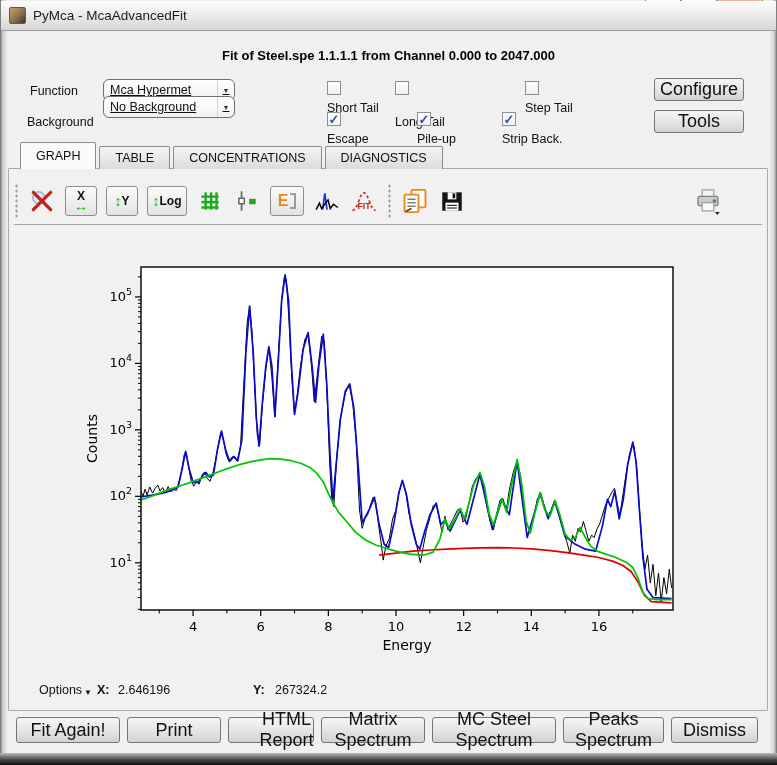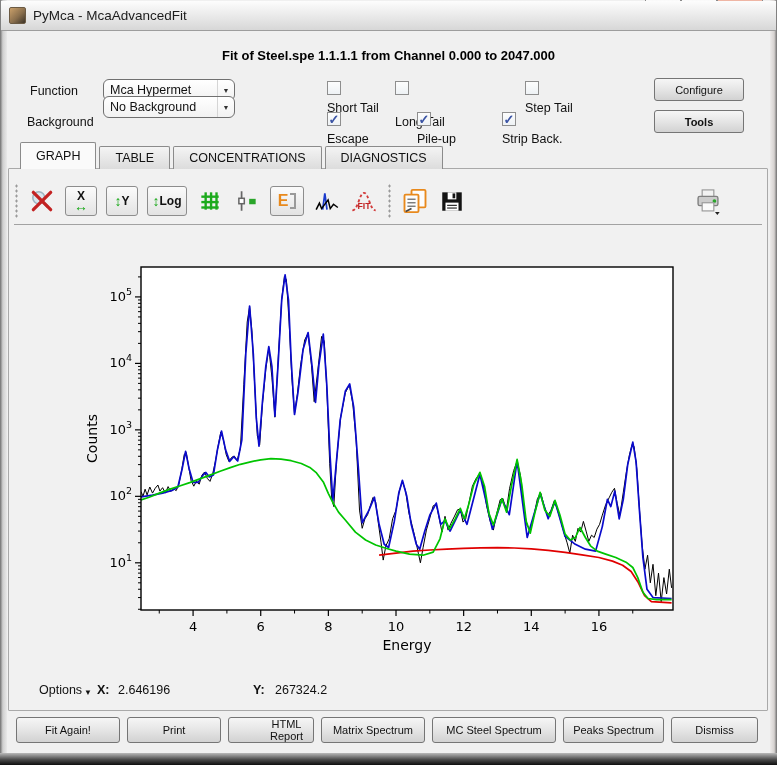--- a/index.html
+++ b/index.html
@@ -27,31 +27,31 @@
     display:flex;align-items:center;justify-content:center;}
   .wbtn:first-child{border-radius:0 0 0 4px;}
   .wbtn.close{width:46px;border-radius:0 0 4px 0;
     background:linear-gradient(#f0b9a8,#e08970 40%,#c25441 70%,#b24434);}
 
   .header-title{position:absolute;left:0;top:48px;width:100%;text-align:center;
     font-weight:bold;font-size:13px;color:#000;z-index:3;}
 
   .lbl{position:absolute;z-index:3;}
   .combo{position:absolute;z-index:3;height:22px;width:132px;display:flex;align-items:center;
-    border:1px solid #707070;background:linear-gradient(#fff,#f2f2f2);border-radius:6px;}
+    border:1px solid #707070;background:linear-gradient(#fff,#f2f2f2);border-radius:6px;text-decoration:underline;}
   .combo .val{flex:1;padding-left:6px;}
   .combo .arr{width:17px;align-self:stretch;display:flex;align-items:center;justify-content:center;
     border-left:1px solid #d5d5d5;font-size:7px;color:#333;}
   .cb{position:absolute;z-index:3;display:flex;align-items:flex-start;gap:6px;cursor:default;flex-direction:column;}
   .cb .box{width:14px;height:14px;border:1px solid #8e8e8e;background:linear-gradient(#fdfdfd,#eef2f5);
     display:flex;align-items:center;justify-content:center;font-size:13px;line-height:13px;
     color:#3a53a4;font-weight:bold;}
   .btn{position:absolute;z-index:3;height:23px;border:1px solid #757575;border-radius:3px;
     background:linear-gradient(#f6f6f6,#e7e7e7 45%,#d2d2d2);
-    font-family:"Liberation Sans",sans-serif;font-size:11px;color:#111;
+    font-family:"Liberation Sans",sans-serif;font-size:18px;color:#111;
     display:flex;align-items:center;justify-content:center;}
 
   .tabs{position:absolute;left:20px;top:142px;display:flex;align-items:flex-end;z-index:4;}
   .tab{height:23px;padding:0 15px;border:1px solid #8b8b8b;border-bottom:none;margin-right:3px;
     background:linear-gradient(#f4f4f4,#dcdcdc);display:flex;align-items:center;
     border-radius:2px 2px 0 0;font-size:12.5px;}
   .tab.active{height:27px;background:#fafafa;position:relative;z-index:5;}
 
   .tabframe{position:absolute;left:8px;top:168px;width:760px;height:543px;
     border:1px solid #a9a9a9;background:#f1f1f1;z-index:2;border-radius:1px;}
@@ -142,21 +142,21 @@
   <label class="cb" style="left:417px;top:112px;">
     <span class="box">✓</span>
     <span>Pile-up</span>
   </label>
   <label class="cb" style="left:502px;top:112px;">
     <span class="box">✓</span>
     <span>Strip Back.</span>
   </label>
 
   <button class="btn" style="left:654px;top:78px;width:90px;">Configure</button>
-  <button class="btn" style="left:654px;top:110px;width:90px;font-weight:bold;">Tools</button>
+  <button class="btn" style="left:654px;top:110px;width:90px;">Tools</button>
 
   <div class="tabs">
     <div class="tab active">GRAPH</div>
     <div class="tab">TABLE</div>
     <div class="tab">CONCENTRATIONS</div>
     <div class="tab">DIAGNOSTICS</div>
   </div>
 
   <div class="tabframe"></div>
 

